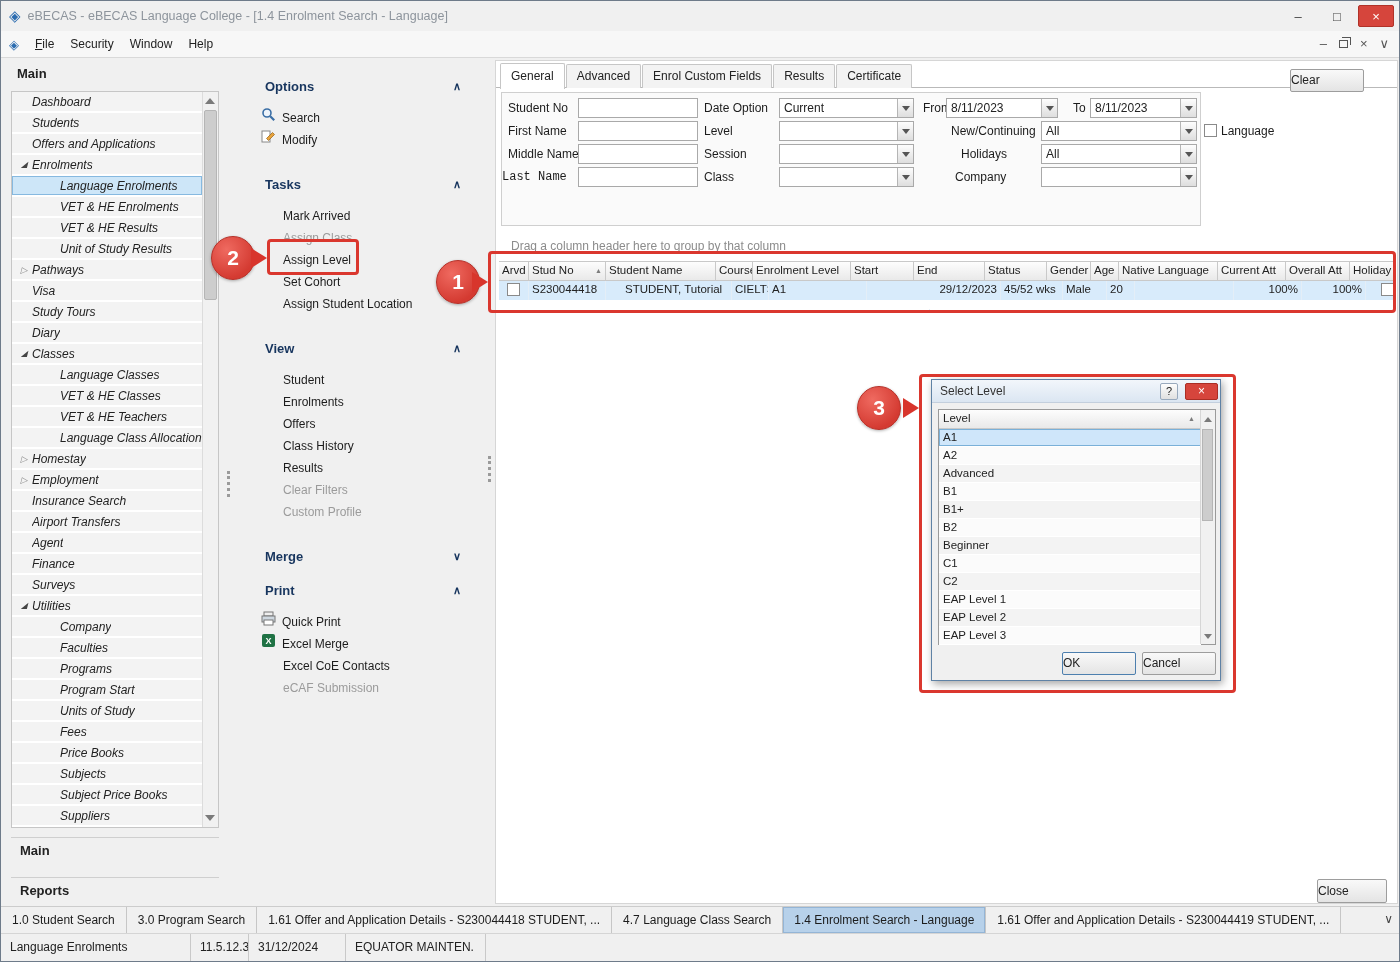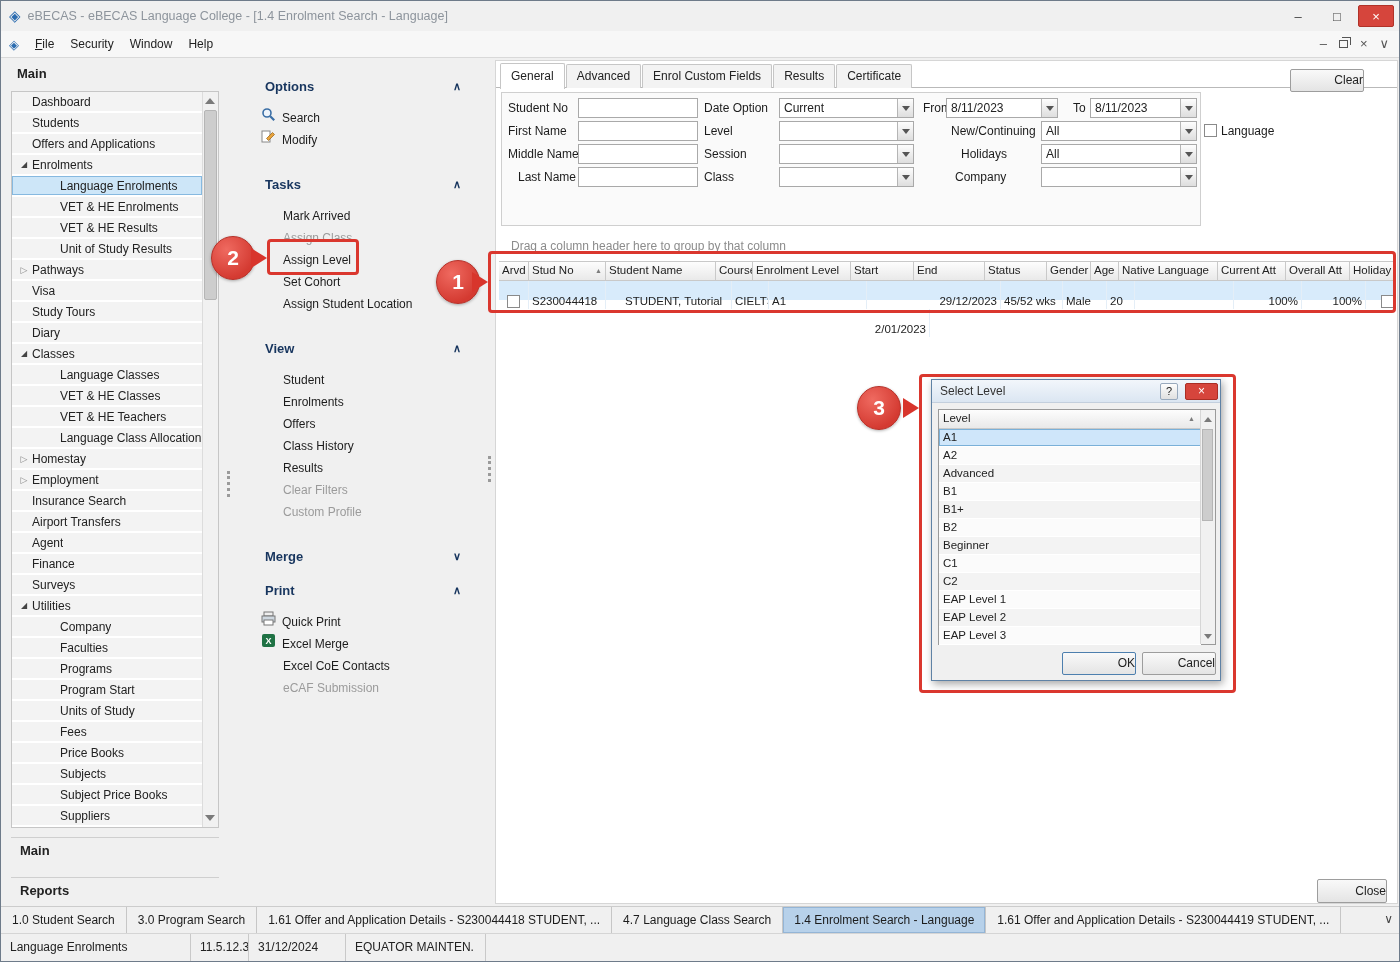--- a/index.html
+++ b/index.html
@@ -22,21 +22,21 @@
   .uf::first-letter { text-decoration:underline; }
   .mdi-controls { position:absolute; right:10px; top:35px; display:flex; align-items:center; gap:12px; color:#555; font-size:13px; }
   .resto { position:relative; width:9px; height:8px; border:1px solid #555; background:#f7f7f7; }
   .resto::before { content:""; position:absolute; left:2px; top:-4px; width:8px; height:7px; border:1px solid #555; border-bottom:none; border-left:none; }
 
   
   .workspace { position:absolute; left:0; top:57px; width:1400px; height:848px; }
 
   
   .sidebar-title { position:absolute; left:16px; top:8px; font-weight:bold; font-size:13px; }
-  .tree { position:absolute; left:10px; top:33px; width:208px; height:737px; background:#fff; border:1px solid #c6c6c6; overflow:hidden; }
+  .tree { position:absolute; left:10px; top:33px; width:208px; height:737px; background:#fff; border:1px solid #c6c6c6; overflow:hidden;font-style:italic; }
   .trow { height:21px; width:calc(100% - 16px); display:flex; align-items:center; background:#f3f3f3; border-bottom:2px solid #fff; }
   .trow .tarw { width:16px; text-align:center; font-size:8px; color:#444; flex:none; }
   .trow .tarw.col { color:#8a8a8a; font-size:9px; }
   .trow.l0 { padding-left:4px; }
   .trow.l1 { padding-left:32px; }
   .trow .tlab { white-space:nowrap; overflow:hidden; }
   .trow.sel { background:#cde6f8; box-shadow:inset 0 0 0 1px #86b9e0; }
   .vscroll { position:absolute; right:0; top:0; width:16px; height:100%; background:#f1f1f1; border-left:1px solid #dcdcdc; }
   .sb-arrow { position:absolute; left:2px; width:0; height:0; }
   .sb-up { top:6px; border-left:5px solid transparent; border-right:5px solid transparent; border-bottom:6px solid #7a7a7a; }
@@ -57,41 +57,41 @@
   .tp-item.ic { padding-left:20px; display:flex; align-items:center; gap:6px; }
   .tp-item.ic svg { flex:none; }
   .sec-merge { margin-bottom:0; }
   .sec-merge .tp-header { margin-bottom:16px; }
 
   
   .content { position:absolute; left:494px; top:2px; width:903px; height:844px; background:#fff; border:1px solid #d6d6d6; }
   .tabstrip { position:absolute; left:0; top:2px; width:100%; height:25px; border-bottom:1px solid #b9b9b9; display:flex; padding-left:4px; }
   .tab { padding:0 10px; line-height:23px; background:#f3f3f3; border:1px solid #c6c6c6; border-bottom:none; margin-right:1px; border-radius:2px 2px 0 0; height:24px; margin-top:1px; }
   .tab.active { background:#fff; height:26px; margin-top:0; line-height:25px; z-index:2; }
-  .btn { background:linear-gradient(#f9f9f9,#e4e4e4); border:1px solid #9d9d9d; border-radius:2px; text-align:right; font-size:12px; color:#222; }
+  .btn { background:linear-gradient(#f9f9f9,#e4e4e4); border:1px solid #9d9d9d; border-radius:2px; text-align:left; font-size:12px; color:#222; }
   .clear-btn { position:absolute; left:794px; top:8px; width:74px; height:23px; line-height:21px; }
 
   
   .form-panel { position:absolute; left:5px; top:31px; width:700px; height:134px; background:#fafafa; border:1px solid #cfcfcf; }
   .frow { position:absolute; left:0; width:100%; height:20px; }
   .flab { position:absolute; top:3px; color:#1c1c1c; white-space:nowrap; }
   .txt { position:absolute; height:20px; border:1px solid #a9a9a9; background:#fff; font:inherit; font-size:12px; padding:0 3px; }
   .combo { position:absolute; height:20px; border:1px solid #a9a9a9; background:#fff; }
   .combo .cval { display:block; line-height:18px; padding:0 20px 0 4px; white-space:nowrap; overflow:hidden; }
   .combo .cbtn { position:absolute; right:0; top:0; width:16px; height:100%; background:linear-gradient(#fdfdfd,#dedede); border-left:1px solid #b5b5b5; }
   .combo .cbtn::after { content:""; position:absolute; left:4px; top:7px; border-left:4px solid transparent; border-right:4px solid transparent; border-top:5px solid #555; }
   .cb { display:inline-block; width:13px; height:13px; background:#fff; border:1px solid #8a8a8a; vertical-align:middle; }
 
   
   .grid-hint { position:absolute; left:15px; top:178px; color:#8c8c8c; }
   .ghead { position:absolute; left:3px; top:200px; width:895px; height:20px; display:flex; }
   .gh { flex:none; position:relative; background:linear-gradient(#fdfdfd,#e9e9e9); border-right:1px solid #c9c9c9; border-top:1px solid #c9c9c9; border-bottom:1px solid #c9c9c9; padding:2px 3px; font-size:11.5px; white-space:nowrap; overflow:hidden; }
   .gh .sort { position:absolute; right:3px; top:5px; font-size:7px; color:#7c7c7c; }
   .grow { position:absolute; left:3px; top:220px; width:895px; height:19px; display:flex; background:#d8ebfb; }
-  .gd { flex:none; padding:14px 3px; font-size:11.5px; border-right:1px solid #e4eef7; white-space:nowrap; overflow:hidden; }
+  .gd { flex:none; padding:2px 3px; font-size:11.5px; border-right:1px solid #e4eef7; white-space:nowrap; overflow:hidden; }
   .gd.r { text-align:right; }
   .gd.c { text-align:center; }
   .close-btn { position:absolute; left:821px; top:818px; width:70px; height:24px; line-height:22px; }
 
   
   .dialog { position:absolute; left:930px; top:378px; width:290px; height:302px; background:#f0f0f0; border:1px solid #5f82a5; box-shadow:2px 3px 8px rgba(0,0,0,.35); z-index:50; }
   .dlg-title { position:absolute; left:0; top:0; width:100%; height:23px; background:linear-gradient(#f2f6fb,#dbe6f2); border-bottom:1px solid #c3cfdd; line-height:22px; padding-left:8px; color:#333; }
   .dlg-help { position:absolute; left:228px; top:3px; width:18px; height:17px; line-height:15px; text-align:center; background:linear-gradient(#fdfdfd,#e0e0e0); border:1px solid #98a9bd; border-radius:2px; font-size:11px; }
   .dlg-close { position:absolute; left:253px; top:3px; width:33px; height:17px; line-height:15px; text-align:center; background:#d6453c; border:1px solid #a92e25; border-radius:2px; color:#fff; font-size:12px; }
   .dlg-list { position:absolute; left:6px; top:29px; width:278px; height:236px; background:#fff; border:1px solid #9a9a9a; }
@@ -449,21 +449,21 @@
               <span class="cbtn"></span>
             </div>
           <span class="flab" style="left:459px;">Holidays</span>
           <div class="combo" style="left:539px;width:156px;">
               <span class="cval">All</span>
               <span class="cbtn"></span>
             </div>
         </div>
 
         <div class="frow" style="top:74px;">
-          <span class="flab" style="left:16px;">Last Name</span>
+          <span class="flab" style="left:0;font-family:Liberation Mono, monospace;">Last Name</span>
           <input class="txt" style="left: 76px; width: 120px;">
           <span class="flab" style="left:202px;">Class</span>
           <div class="combo" style="left:277px;width:135px;">
               <span class="cval"></span>
               <span class="cbtn"></span>
             </div>
           <span class="flab" style="left:453px;">Company</span>
           <div class="combo" style="left:539px;width:156px;">
               <span class="cval"></span>
               <span class="cbtn"></span>

